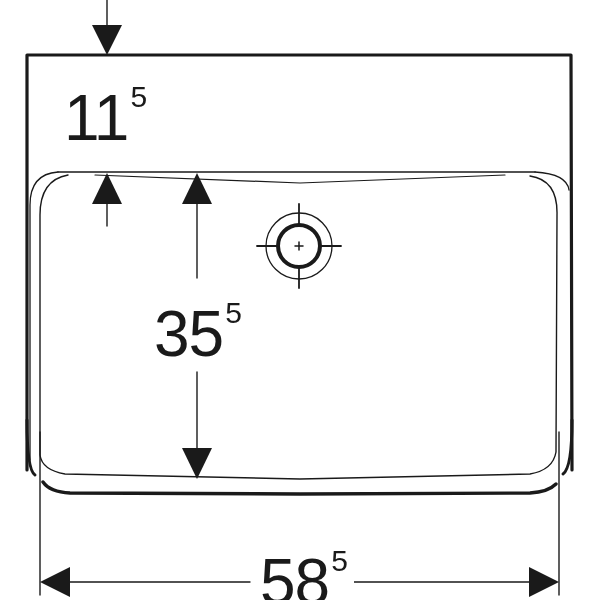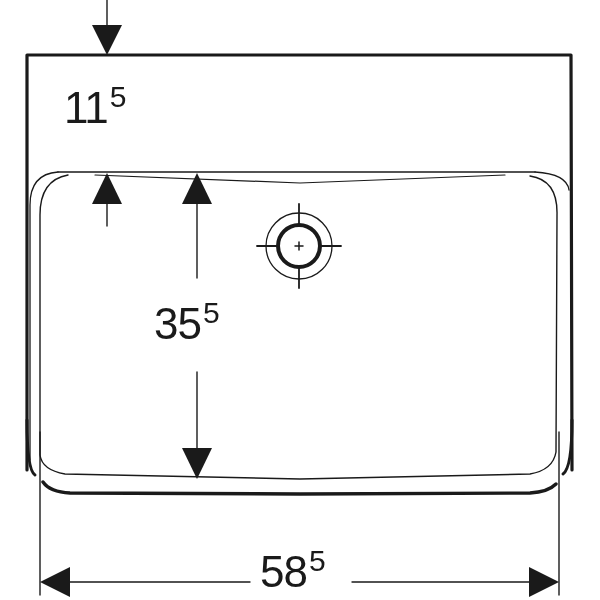--- a/index.html
+++ b/index.html
@@ -6,21 +6,21 @@
     body { width: 600px; height: 600px; overflow: hidden; position: relative; }
     #drawing { position: absolute; left: 0; top: 0; width: 600px; height: 600px; }
     .dim-label {
       position: absolute;
       font-family: "Liberation Sans", sans-serif;
       color: #1a1a1a;
       line-height: 1;
       white-space: nowrap;
       background: #ffffff;
     }
-    .dim-label .main { font-size: 44px; letter-spacing: -1px; }
+    .dim-label .main { font-size: 64px; letter-spacing: -1px; }
     .dim-label .sup { font-size: 30px; vertical-align: top; position: relative; top: -4px; margin-left: 2px; }
     #lbl-top { left: 64px; top: 86px; background: transparent; }
     #lbl-depth { left: 152px; top: 302px; padding: 0 2px; }
     #lbl-width { left: 254px; top: 550px; padding: 0 6px; }
   </style>
 </head>
 <body>
 
 <svg id="drawing" viewBox="0 0 600 600" xmlns="http://www.w3.org/2000/svg">
   <g fill="none" stroke="#1a1a1a" stroke-linecap="round" stroke-linejoin="round">

